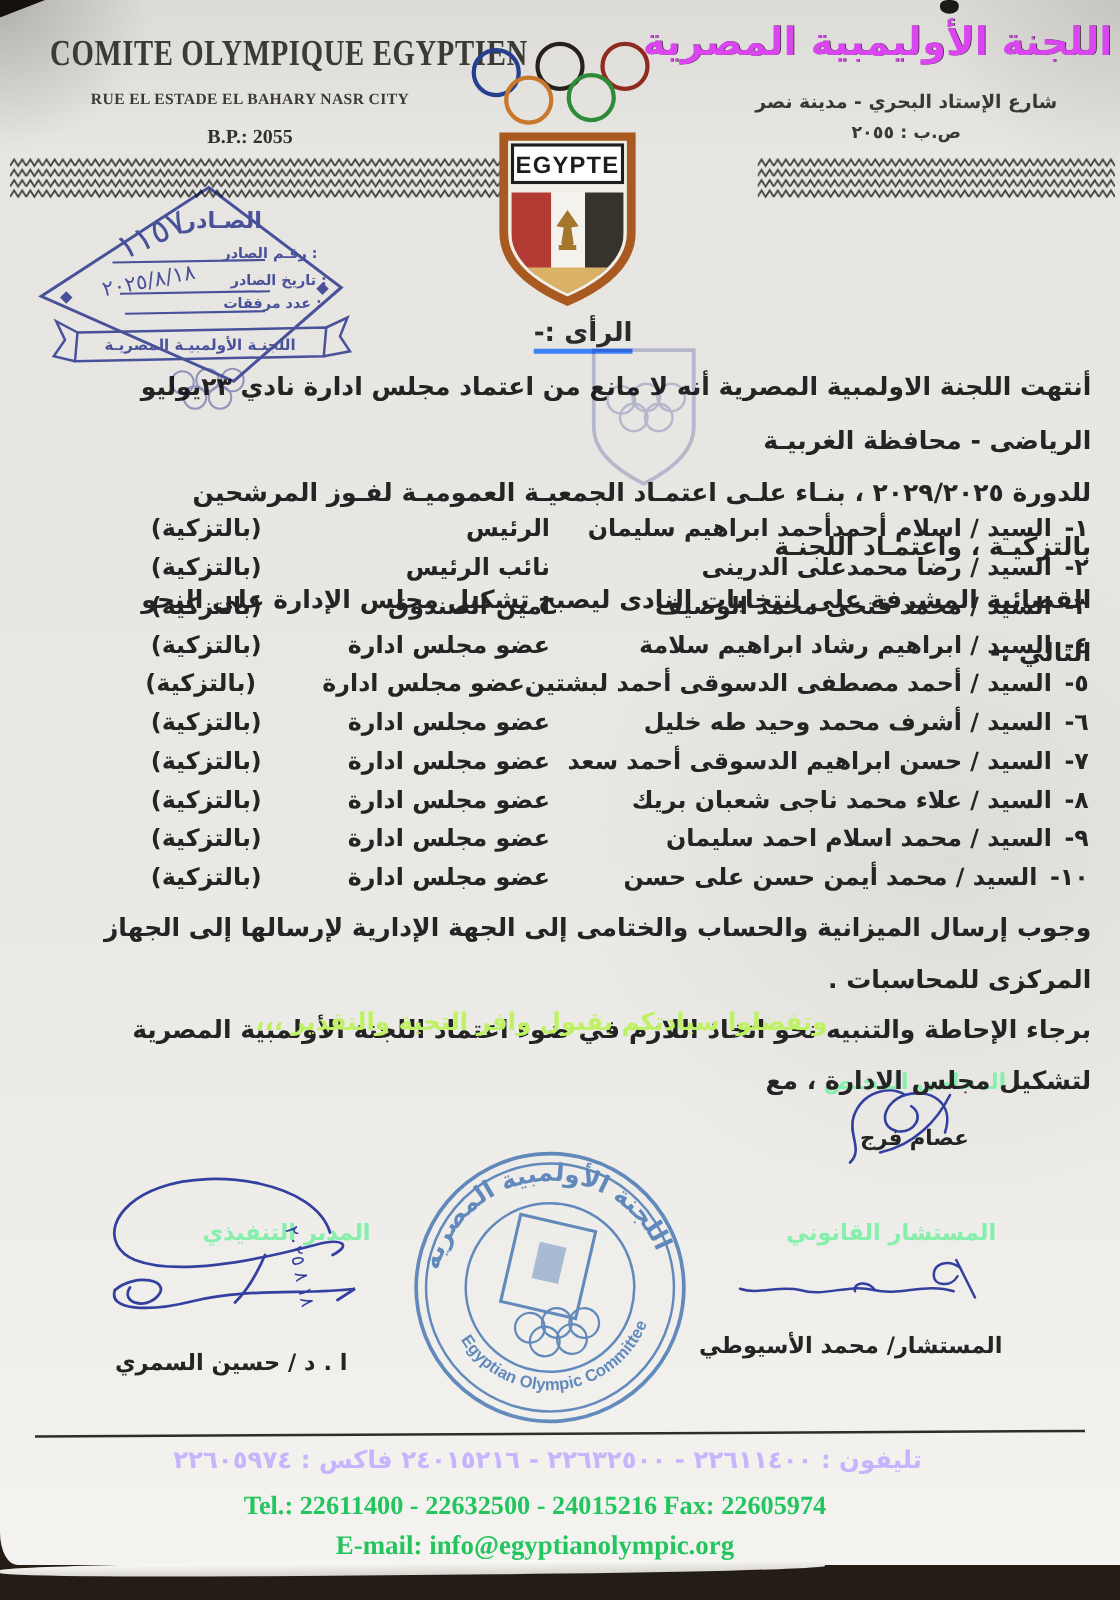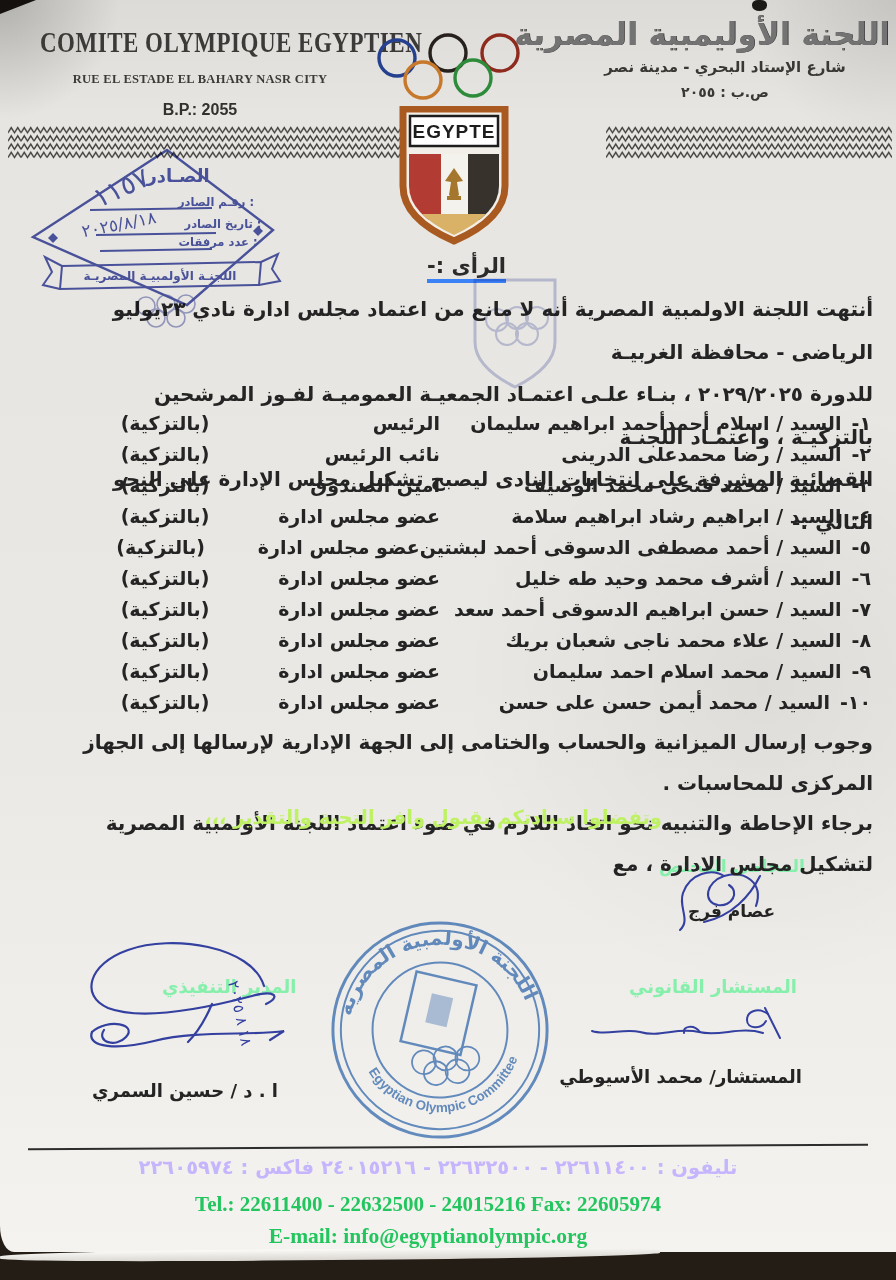--- a/index.html
+++ b/index.html
@@ -11,22 +11,22 @@
        radial-gradient(circle at 100% 0%, rgba(0,0,0,0.10), transparent 150px),
        radial-gradient(circle at 85% 55%, rgba(0,0,0,0.05), transparent 300px),
        linear-gradient(180deg,#dcdbd7 0%,#e7e5e1 9%,#eae8e4 55%,#f0eeea 82%,#f5f3ef 100%);
      border-bottom-left-radius:14px 26px;}
   .abs{position:absolute;}
   .rtl{direction:rtl;unicode-bidi:plaintext;}
   
   .fr-title{font-family:"Liberation Serif",serif;font-weight:bold;font-size:23px;letter-spacing:.5px;
             color:#3c3a38;transform:scaleY(1.28);white-space:nowrap;}
   .fr-addr{font-family:"Liberation Serif",serif;font-weight:bold;font-size:12.5px;color:#3c3a38;letter-spacing:.3px;}
-  .fr-po{font-family:Liberation Sans, sans-serif;font-weight:bold;font-size:16px;color:#33312f;}
-  .ar-title{font-size:31px;font-weight:bold;color:#737373;text-shadow:.6px 0 0 #2d2b29;white-space:nowrap;}
+  .fr-po{font-family:Liberation Serif, serif;font-weight:bold;font-size:16px;color:#33312f;}
+  .ar-title{font-size:31px;font-weight:bold;color:#d946ef;text-shadow:.6px 0 0 #2d2b29;white-space:nowrap;}
   .ar-addr{font-size:15px;font-weight:bold;color:#3a3835;}
   .ar-po{font-size:14px;font-weight:bold;color:#3a3835;}
   
   .opinion-title{font-size:21px;font-weight:bold;border-bottom:4px solid #3b82f6;padding-bottom:1px;}
   .bodyline{font-size:20px;font-weight:bold;line-height:42.5px;text-align:right;color:#242424;}
   .noteline{font-size:20px;font-weight:bold;line-height:40.5px;text-align:right;color:#242424;}
   .list{font-size:19px;font-weight:bold;color:#242424;}
   .lrow{display:flex;direction:rtl;height:31px;line-height:31px;align-items:center;}
   .lname{flex:1;text-align:right;white-space:nowrap;}
   .lnum{margin-left:10px;}
@@ -53,21 +53,21 @@
   <div class="mark-tr"></div>
 
   <div class="abs" style="left:40px;top:30px;width:320px;text-align:center;">
     <div class="fr-title">COMITE OLYMPIQUE EGYPTIEN</div>
     <div class="fr-addr" style="margin-top:16px;">RUE EL ESTADE EL BAHARY NASR CITY</div>
     <div class="fr-po" style="margin-top:14px;">B.P.: 2055</div>
   </div>
 
   <div class="abs rtl" style="left:560px;top:16px;width:330px;text-align:center;">
     <div class="ar-title">اللجنة الأوليمبية المصرية</div>
-    <div class="ar-addr" style="margin-top:6px;">شارع الإستاد البحري - مدينة نصر</div>
+    <div class="ar-addr" style="margin-top:20px;">شارع الإستاد البحري - مدينة نصر</div>
     <div class="ar-po" style="margin-top:8px;">ص.ب : ٢٠٥٥</div>
   </div>
 
   <svg class="abs" style="left:8px;top:126px;" width="438" height="33">
     <defs>
         <pattern id="zz1" width="13" height="8.25" patternUnits="userSpaceOnUse">
       <polyline points="0,6.8 3.25,1.6 6.5,6.8 9.75,1.6 13,6.8" fill="none" stroke="#3f3e3c" stroke-width="1.4"></polyline>
     </pattern>
       </defs>
     <rect width="438" height="33" fill="url(#zz1)"></rect>

